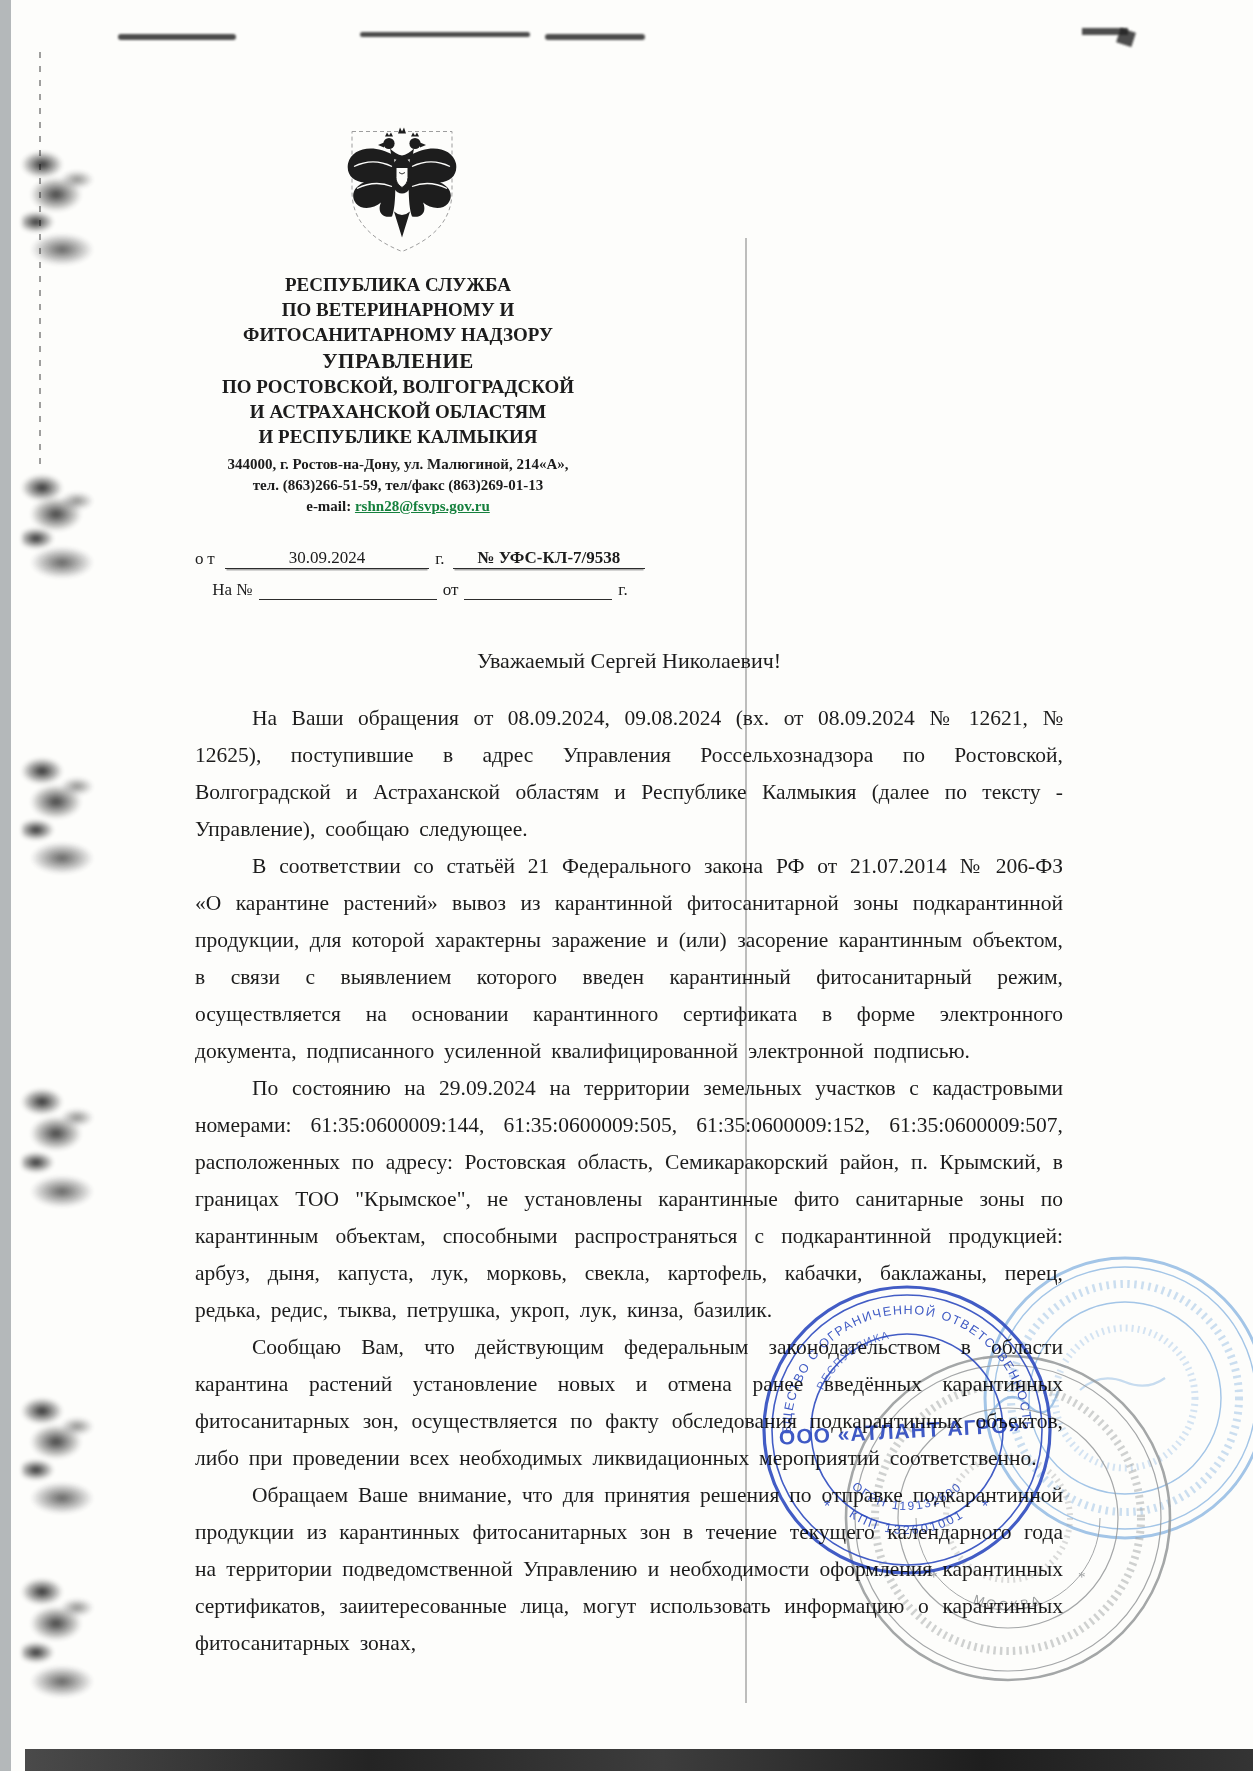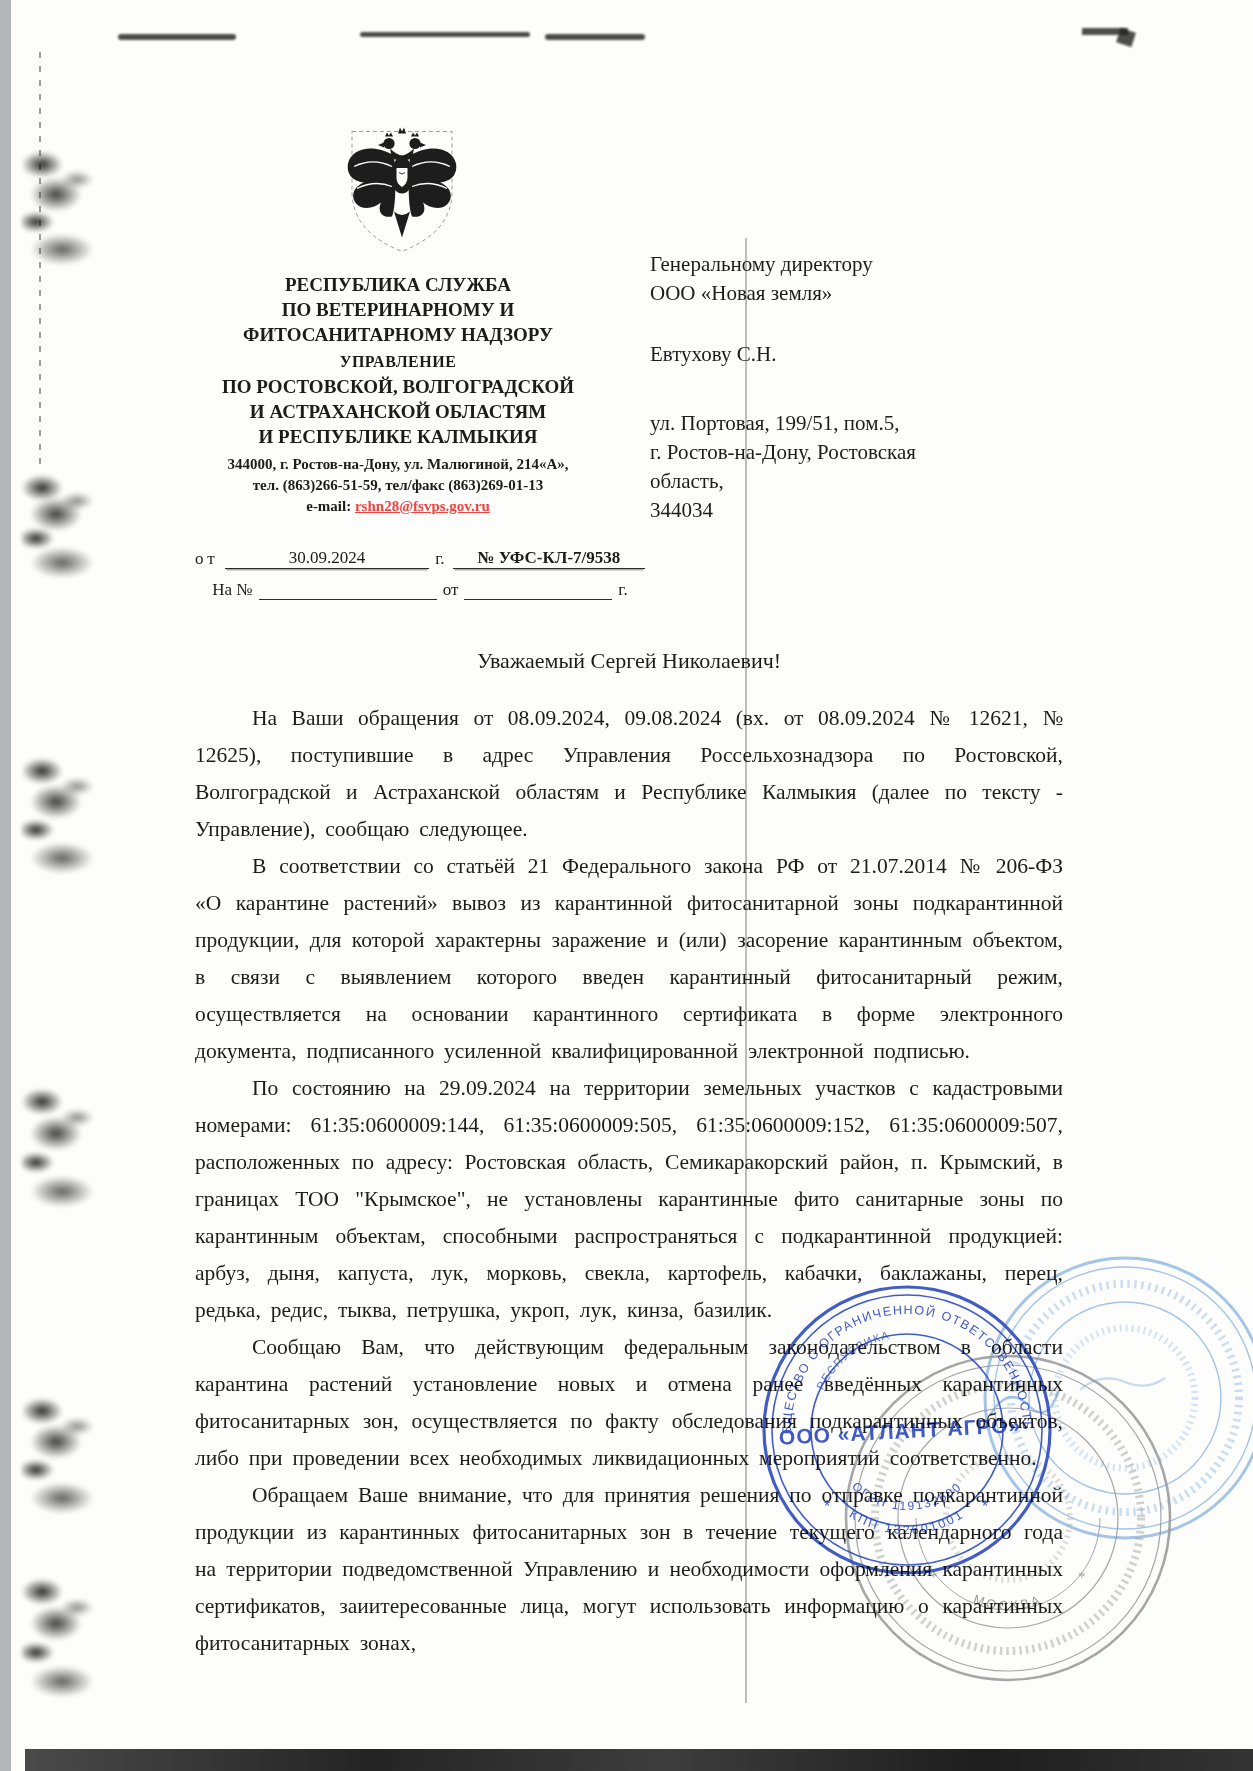--- a/index.html
+++ b/index.html
@@ -23,23 +23,23 @@
     background:linear-gradient(90deg,#4a4a4a,#242424 28%,#3d3d3d 52%,#1e1e1e 78%,#343434);}
   .fold-line{position:absolute;left:745px;top:238px;width:2px;height:1465px;background:rgba(110,110,110,.45);}
 
   
   .emblem{position:absolute;left:340px;top:120px;width:125px;height:138px;filter:blur(.35px);}
 
   
   .letterhead{position:absolute;left:178px;top:272px;width:440px;text-align:center;line-height:25px;}
   .lh-b{font-weight:bold;font-size:19px;}
   .lh-short{font-weight:bold;font-size:18px;margin-top:2px;}
-  .lh-upr{font-weight:bold;font-size:16px;letter-spacing:.5px;margin-top:2px;}
+  .lh-upr{font-weight:bold;font-size:21px;letter-spacing:.5px;margin-top:2px;}
   .lh-addr{font-weight:bold;font-size:15px;line-height:21px;margin-top:5px;}
-  .lh-email a, .email-link{color:#ef4444;text-decoration:underline;}
+  .lh-email a, .email-link{color:#15803d;text-decoration:underline;}
 
   
   .ref{position:absolute;left:195px;width:450px;font-size:17px;}
   .ref-row{display:flex;align-items:flex-end;}
   .u{display:inline-block;border-bottom:1.5px solid #2c2c2c;text-align:center;}
   .u2{box-shadow:0 3px 0 -1.5px rgba(70,70,70,.45);}
   .ref1{top:548px;}
   .ref2{top:580px;justify-content:center;}
   .refnum{font-weight:bold;}
 
@@ -125,31 +125,20 @@
     <span class="u u2 refnum" style="width:205px;margin-left:8px;">№ УФС-КЛ-7/9538</span>
   </div>
   <div class="ref ref2 ref-row">
     <span>На №</span>
     <span class="u u2" style="width:178px;margin:0 6px;"></span>
     <span>от</span>
     <span class="u u2" style="width:148px;margin:0 6px;"></span>
     <span>г.</span>
   </div>
 
-  <div class="recipient">
-    <div>Генеральному директору</div>
-    <div>ООО «Новая земля»</div>
-    <div class="gap-s"></div>
-    <div>Евтухову С.Н.</div>
-    <div class="gap-m"></div>
-    <div>ул. Портовая, 199/51, пом.5,</div>
-    <div>г. Ростов-на-Дону, Ростовская</div>
-    <div>область,</div>
-    <div>344034</div>
-  </div>
 
   <div class="salutation">Уважаемый Сергей Николаевич!</div>
   <div class="body-text">
     <p>На Ваши обращения от 08.09.2024, 09.08.2024 (вх. от 08.09.2024 № 12621, № 12625), поступившие в адрес Управления Россельхознадзора по Ростовской, Волгоградской и Астраханской областям и Республике Калмыкия (далее по тексту - Управление), сообщаю следующее.</p>
     <p>В соответствии со статьёй 21 Федерального закона РФ от 21.07.2014 № 206-ФЗ «О карантине растений» вывоз из карантинной фитосанитарной зоны подкарантинной продукции, для которой характерны заражение и (или) засорение карантинным объектом, в связи с выявлением которого введен карантинный фитосанитарный режим, осуществляется на основании карантинного сертификата в форме электронного документа, подписанного усиленной квалифицированной электронной подписью.</p>
     <p>По состоянию на 29.09.2024 на территории земельных участков с кадастровыми номерами: 61:35:0600009:144, 61:35:0600009:505, 61:35:0600009:152, 61:35:0600009:507, расположенных по адресу: Ростовская область, Семикаракорский район, п. Крымский, в границах ТОО "Крымское", не установлены карантинные фито санитарные зоны по карантинным объектам, способными распространяться с подкарантинной продукцией: арбуз, дыня, капуста, лук, морковь, свекла, картофель, кабачки, баклажаны, перец, редька, редис, тыква, петрушка, укроп, лук, кинза, базилик.</p>
     <p>Сообщаю Вам, что действующим федеральным законодательством в области карантина растений установление новых и отмена ранее введённых карантинных фитосанитарных зон, осуществляется по факту обследования подкарантинных объектов, либо при проведении всех необходимых ликвидационных мероприятий соответственно.</p>
     <p>Обращаем Ваше внимание, что для принятия решения по отправке подкарантинной продукции из карантинных фитосанитарных зон в течение текущего календарного года на территории подведомственной Управлению и необходимости оформления карантинных сертификатов, заиитересованные лица, могут использовать информацию о карантинных фитосанитарных зонах,</p>
   </div>
 

